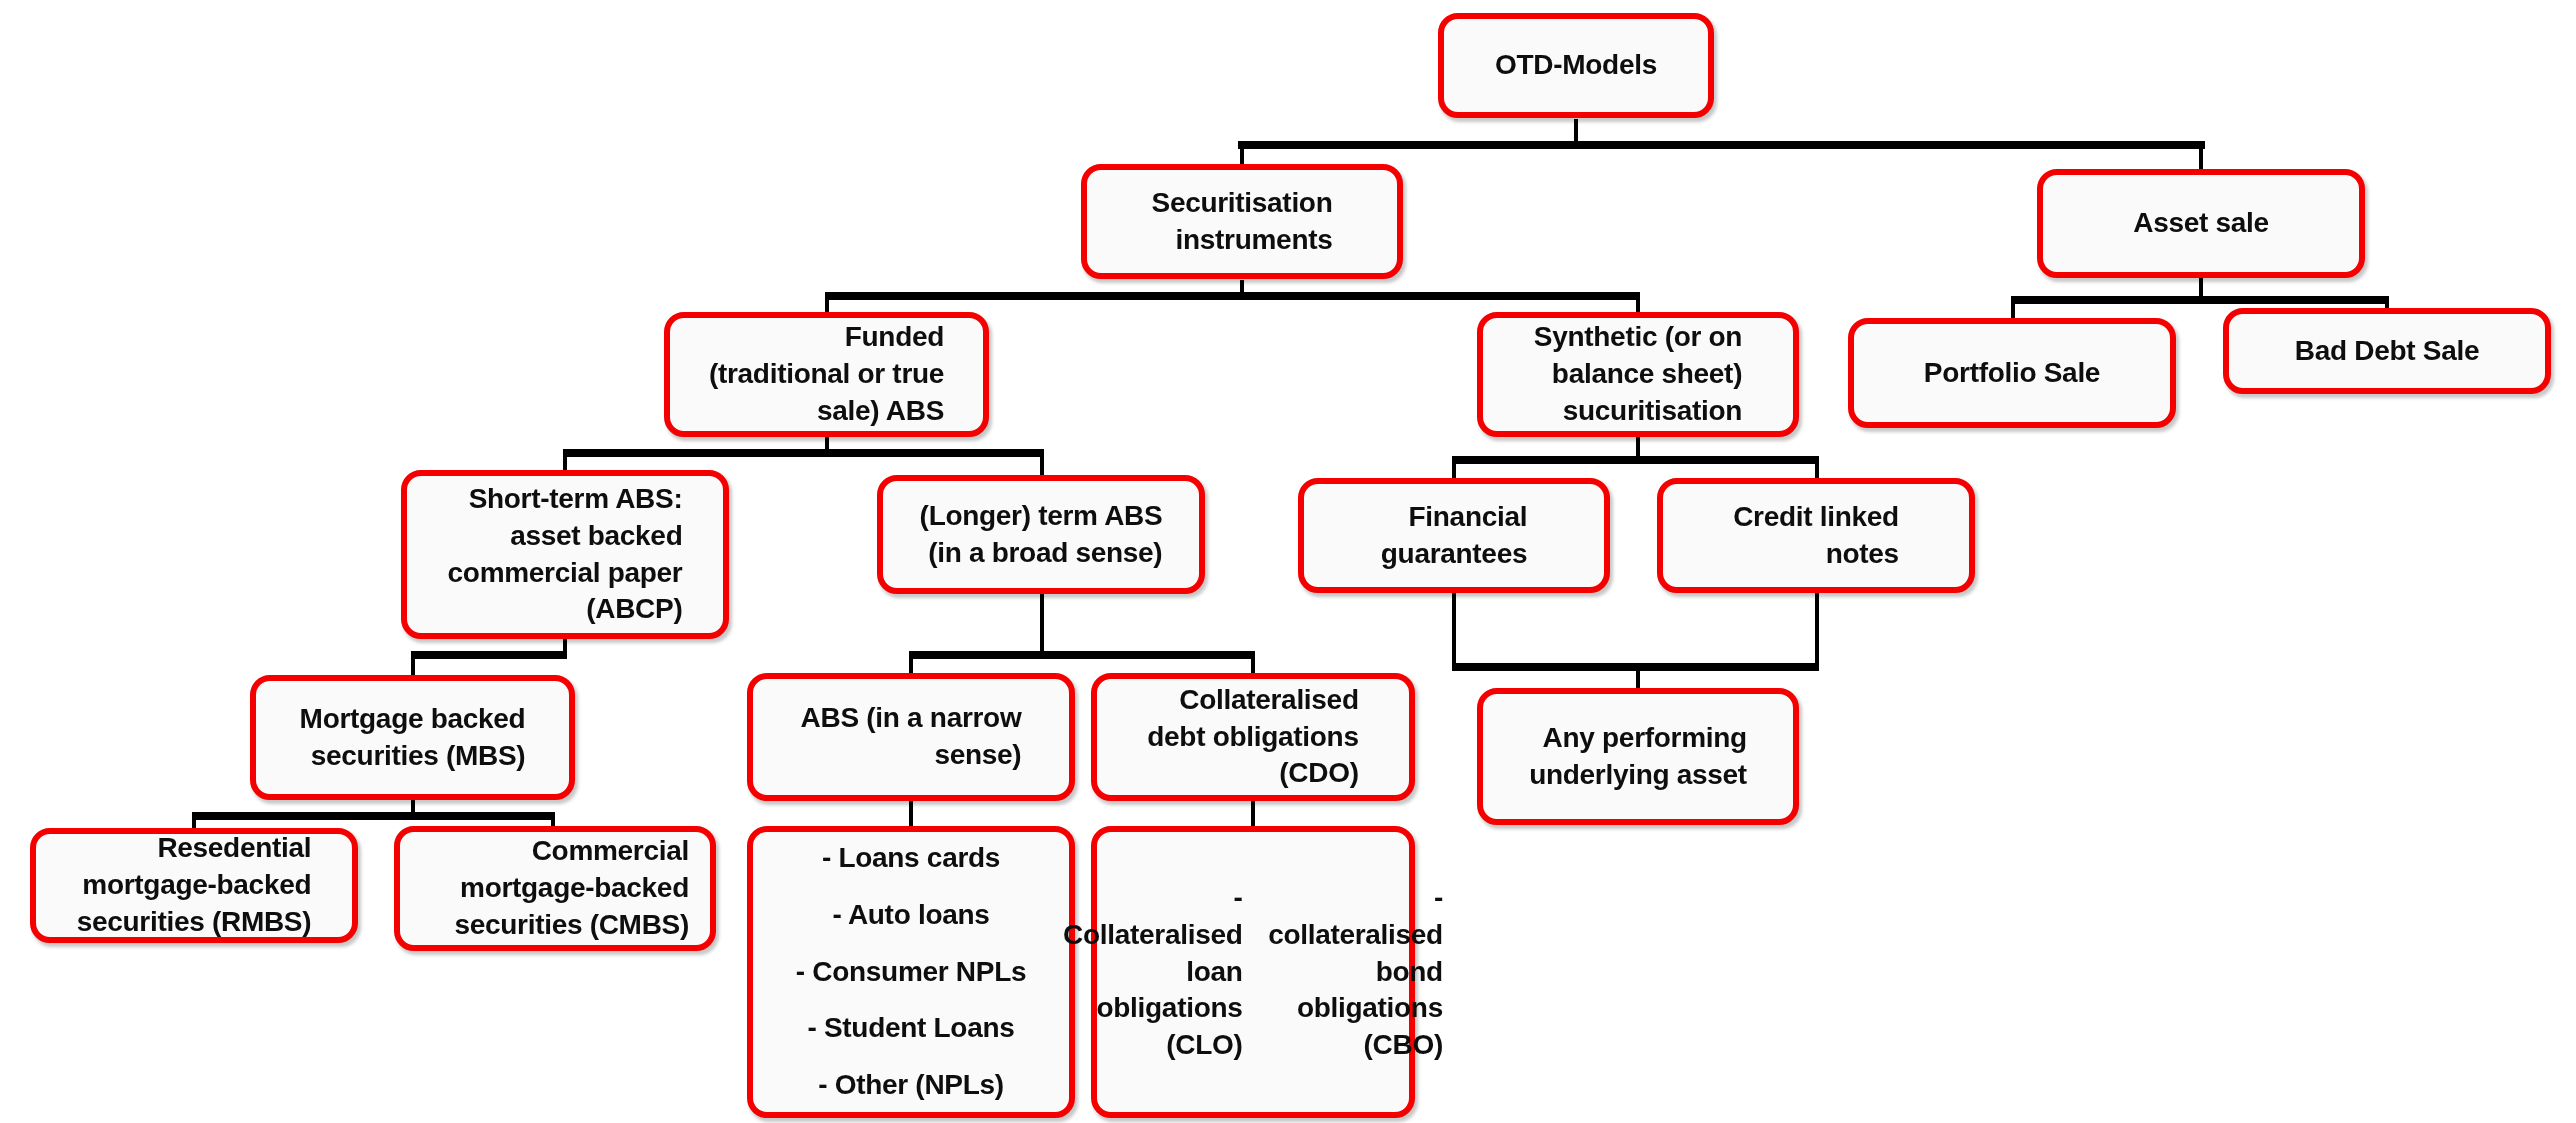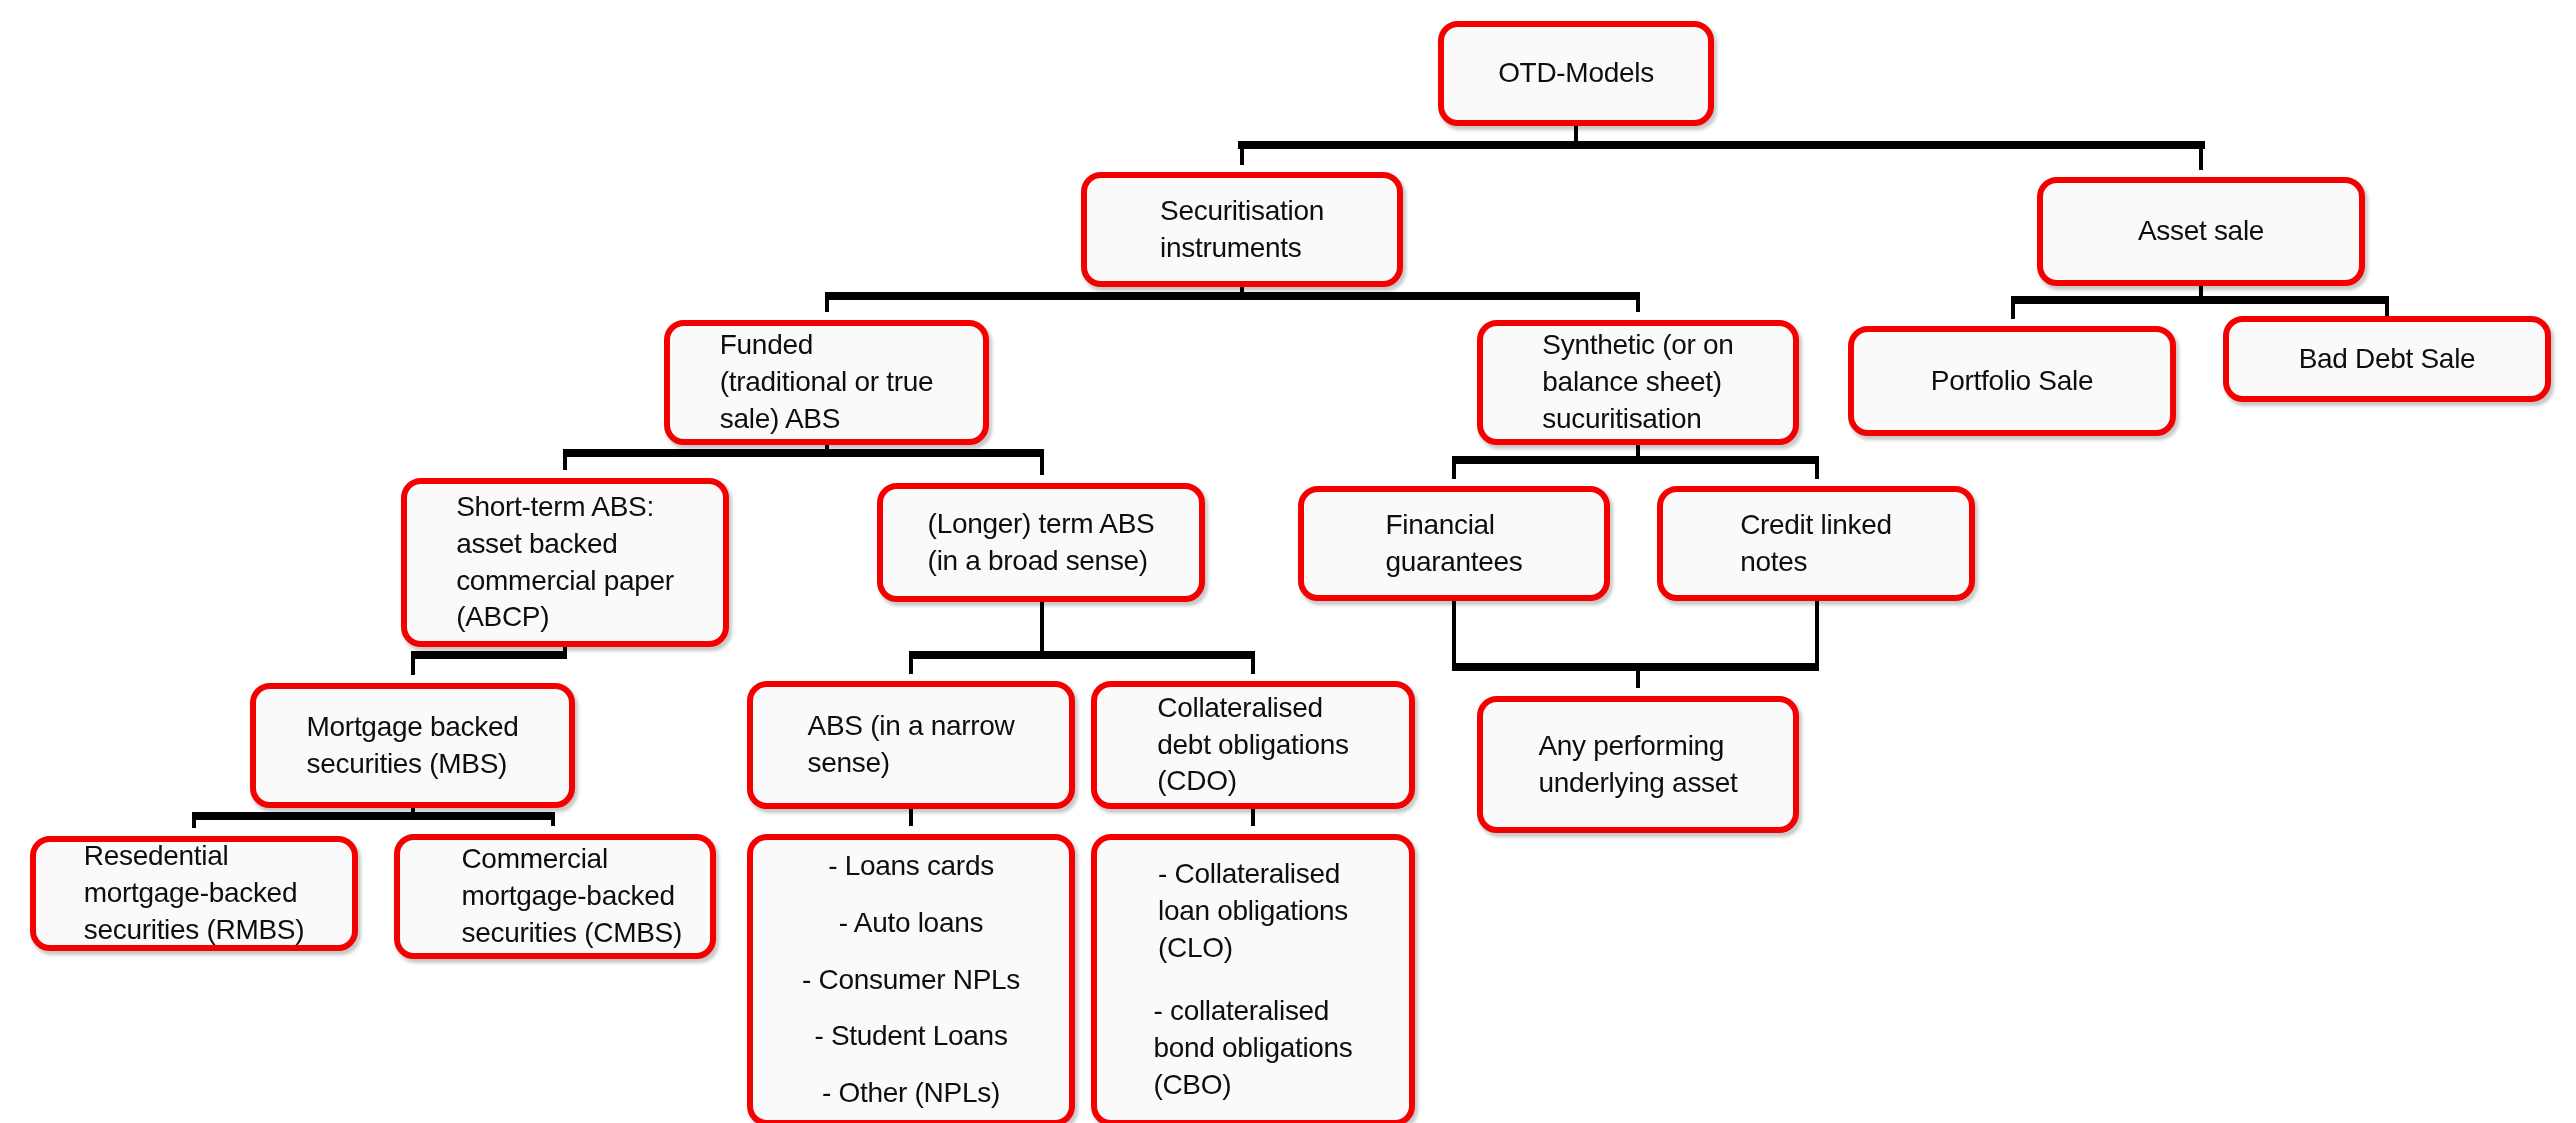--- a/index.html
+++ b/index.html
@@ -8,28 +8,27 @@
   html,body{margin:0;padding:0;background:var(--bg);}
   #canvas{
     position:relative; width:2576px; height:1124px; background:var(--bg);
     font-family:"Liberation Sans", sans-serif; overflow:hidden;
   }
   .node{
     position:absolute; box-sizing:border-box;
     border:6.4px solid var(--red); border-radius:20px;
     background:var(--fill); color:var(--text);
     display:flex; align-items:center; justify-content:center;
-    text-align:left; white-space:pre-line;
-    font-weight:400; font-size:28px; line-height:1.32; letter-spacing:-0.3px;
+    text-align:right; white-space:pre-line;
+    font-weight:700; font-size:28px; line-height:1.32; letter-spacing:-0.3px;
     padding:3.5px 4.6px;
     box-shadow:2.9px 3.5px 3.5px rgba(0,0,0,0.22);
-    margin-top:8px;
   }
   .node.list{flex-direction:column; gap:20px;}
-  .node.list2{flex-direction:column; gap:25.6px;}
+  .node.list2{flex-direction:row; gap:25.6px;}
   .vline{position:absolute; width:4.1px; background:var(--line);}
   .hline{position:absolute; height:7.6px; background:var(--line);}
 </style>
 </head>
 <body>
 
 <div id="canvas">
 
   <div class="vline" style="left:1574px;top:119px;height:30px;"></div>
   <div class="hline" style="left:1238px;top:141px;width:967px;"></div>

